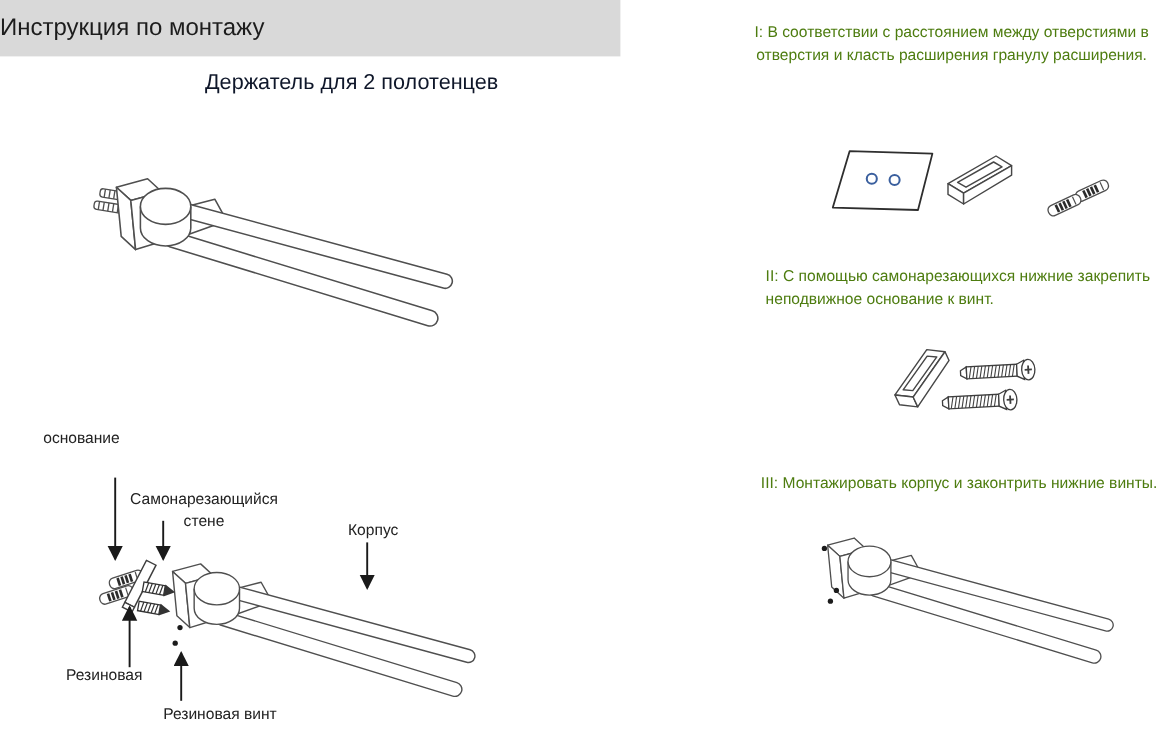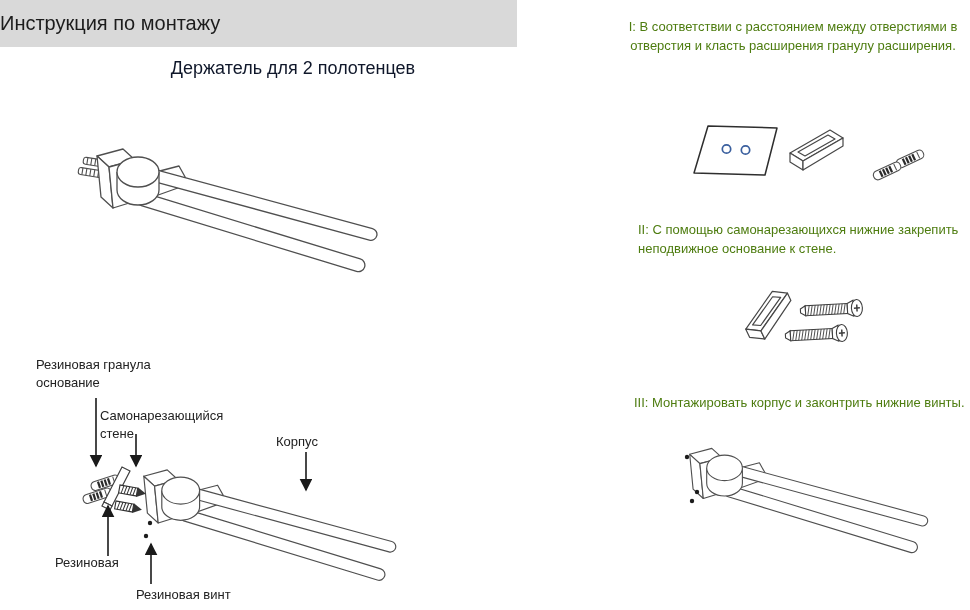--- a/index.html
+++ b/index.html
@@ -6,21 +6,21 @@
   #canvas{position:relative;width:970px;height:610px;background:#ffffff;overflow:hidden;
           font-family:"Liberation Sans", sans-serif;color:#1f1f1f;}
   .abs{position:absolute;}
   .header-bar{left:0;top:0;width:517px;height:47px;background:#d9d9d9;}
   .page-title{left:0;top:0;width:569px;height:47px;line-height:47px;text-align:left;
               font-size:20px;color:#1c1c1c;}
   .subtitle{left:0;top:58px;width:500px;text-align:center;font-size:18px;color:#0f172a;margin-left:43px;}
   .step-text{font-size:13px;line-height:19px;color:#4d7c0f;}
   .center{text-align:center;}
   .lbl{font-size:13px;line-height:18px;color:#222;}
-  .lbl-center{text-align:left;}
+  .lbl-center{text-align:center;}
   svg{display:block;}
 </style>
 </head>
 <body>
 
 <div id="canvas">
 
   <svg style="position:absolute;width:0;height:0" aria-hidden="true">
     <defs>
       <marker id="arrh" markerWidth="9" markerHeight="9" refX="7" refY="4" orient="auto">
@@ -157,21 +157,20 @@
       <g stroke="#1a1a1a" stroke-width="1.6">
         <line x1="96" y1="48" x2="96" y2="116" marker-end="url(#arrh)"></line>
         <line x1="136" y1="84" x2="136" y2="116" marker-end="url(#arrh)"></line>
         <line x1="306" y1="102" x2="306" y2="140" marker-end="url(#arrh)"></line>
         <line x1="108" y1="206" x2="108" y2="156" marker-end="url(#arrh)"></line>
         <line x1="151" y1="234" x2="151" y2="194" marker-end="url(#arrh)"></line>
       </g>
     </svg>
 
     <div class="abs lbl" style="left:36px;top:6px;width:150px">
-      <div>Резиновая гранула</div>
       <div>основание</div>
     </div>
     <div class="abs lbl lbl-center" style="left:100px;top:57px;width:140px">
       <div>Самонарезающийся</div>
       <div>стене</div>
     </div>
     <div class="abs lbl lbl-center" style="left:276px;top:83px;width:70px">Корпус</div>
     <div class="abs lbl" style="left:55px;top:204px;width:110px">Резиновая</div>
     <div class="abs lbl" style="left:136px;top:236px;width:130px">Резиновая винт</div>
   </div>
@@ -193,21 +192,21 @@
     <g transform="translate(215,56) rotate(-25)">
         <use href="#dowel"></use>
       </g>
     <g transform="translate(192,68) rotate(-25)">
         <use href="#dowel"></use>
       </g>
   </svg>
 
   <div class="abs step-text" style="left:638px;top:220px;width:330px">
     <div>II: С помощью самонарезающихся нижние закрепить</div>
-    <div>неподвижное основание к стене.</div>
+    <div>неподвижное основание к винт.</div>
   </div>
 
   <svg class="abs" style="left:735px;top:276px" width="220" height="90" viewBox="0 0 220 90">
     <g transform="translate(2,12) rotate(-25 32 27)">
         <use href="#base-frame"></use>
       </g>
     <g transform="translate(65,26) rotate(-3)">
         <use href="#tap-screw"></use>
       </g>
     <g transform="translate(50,51) rotate(-3)">

